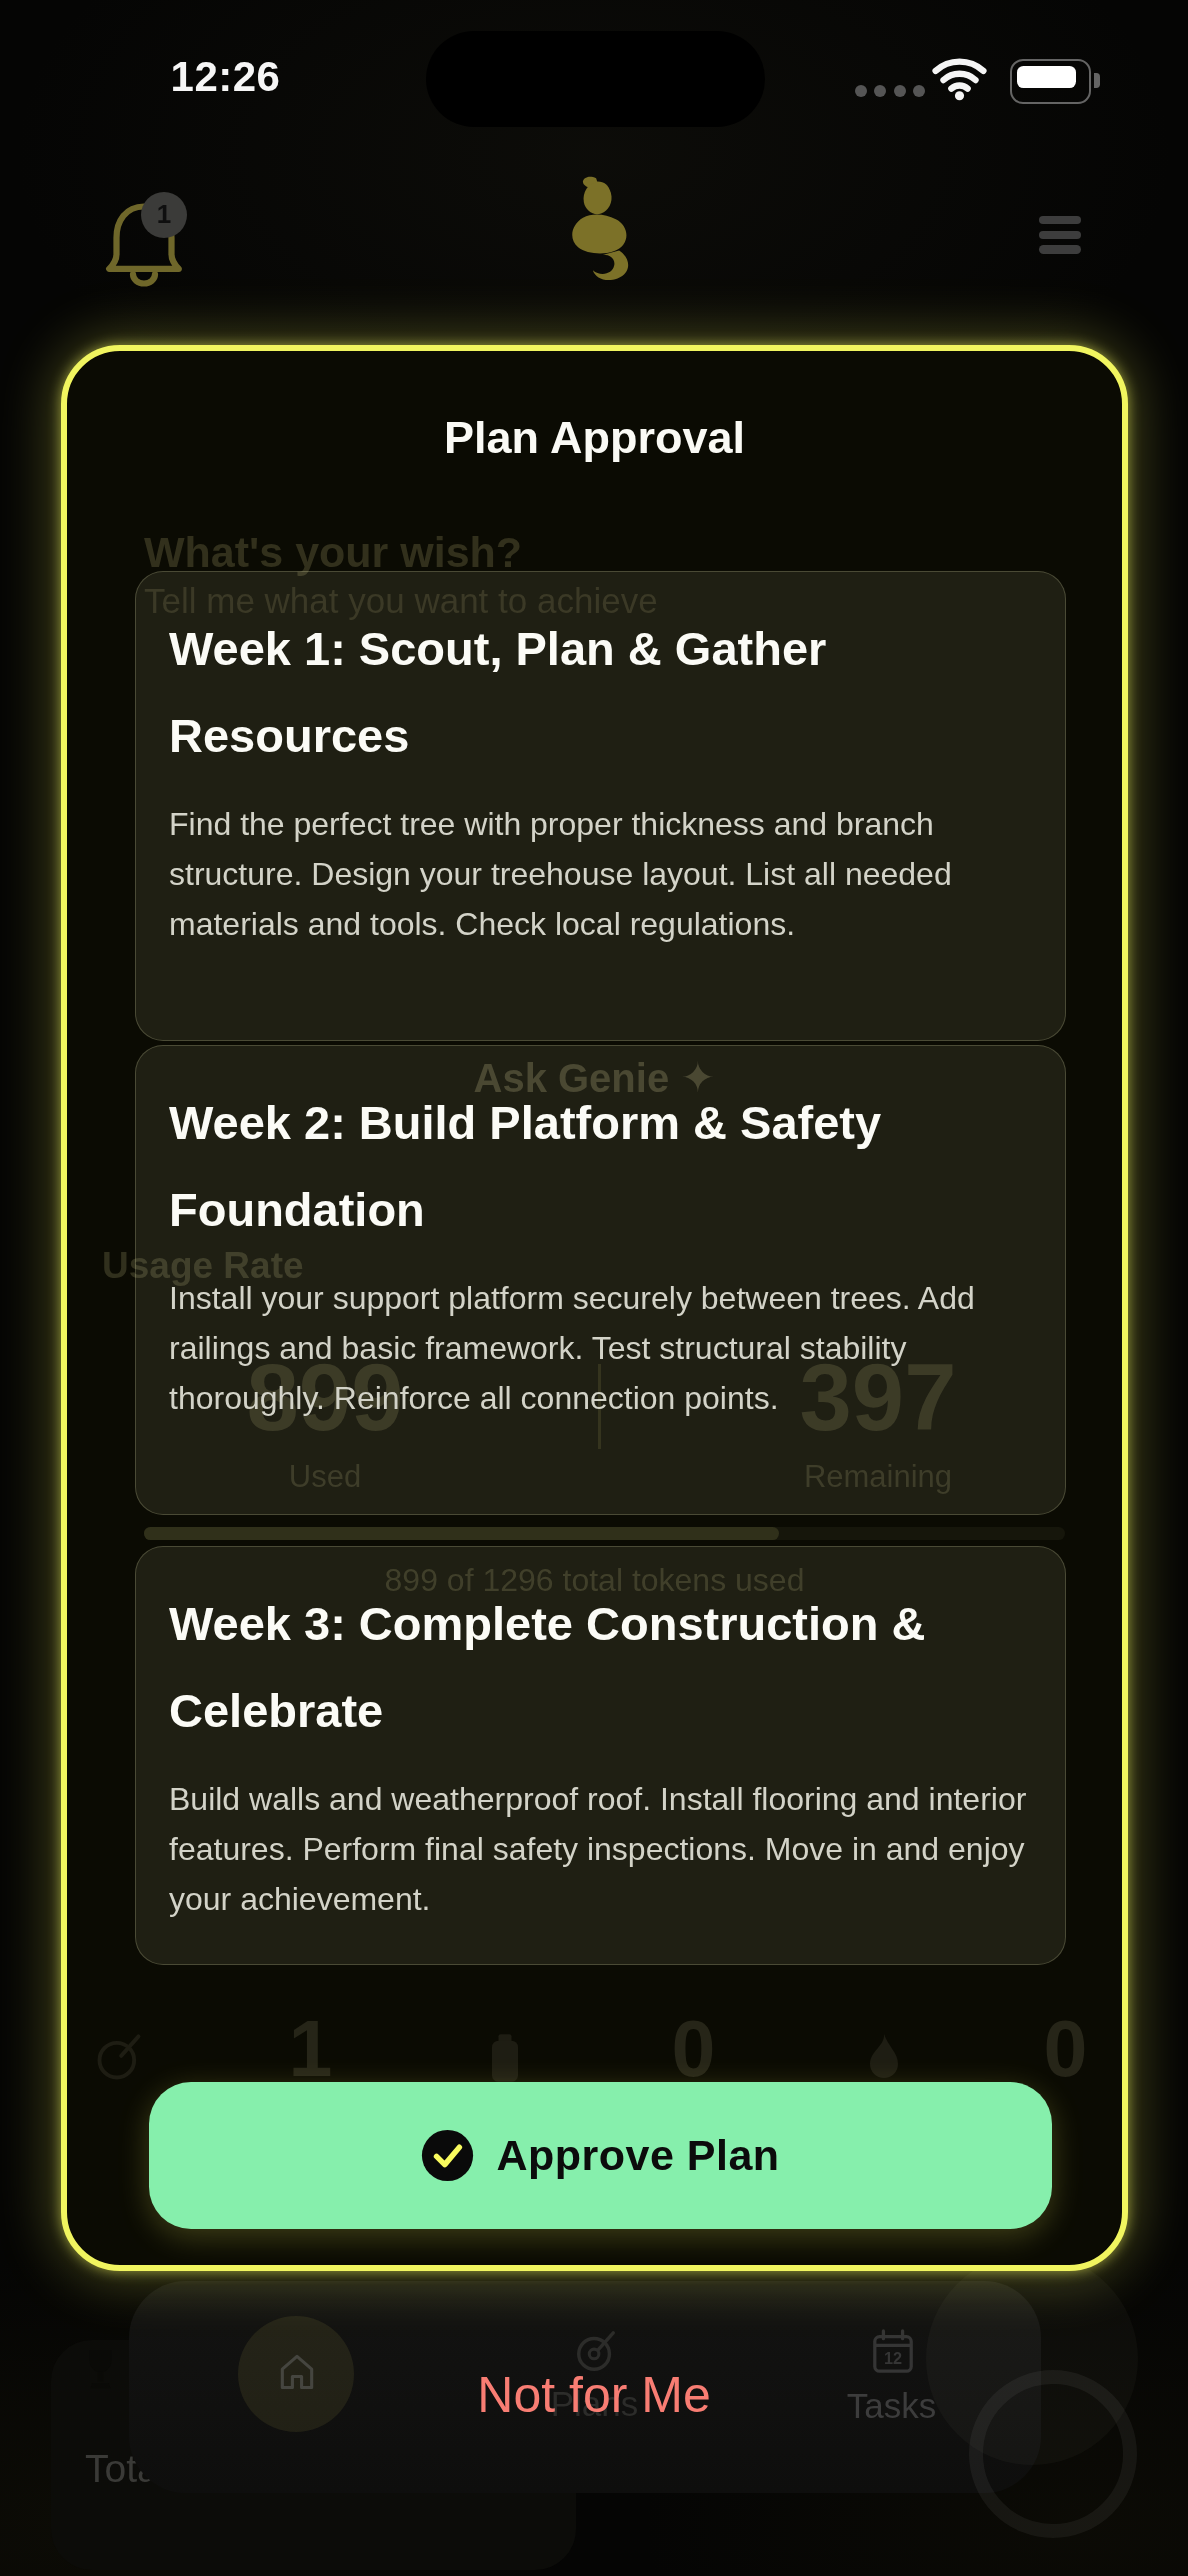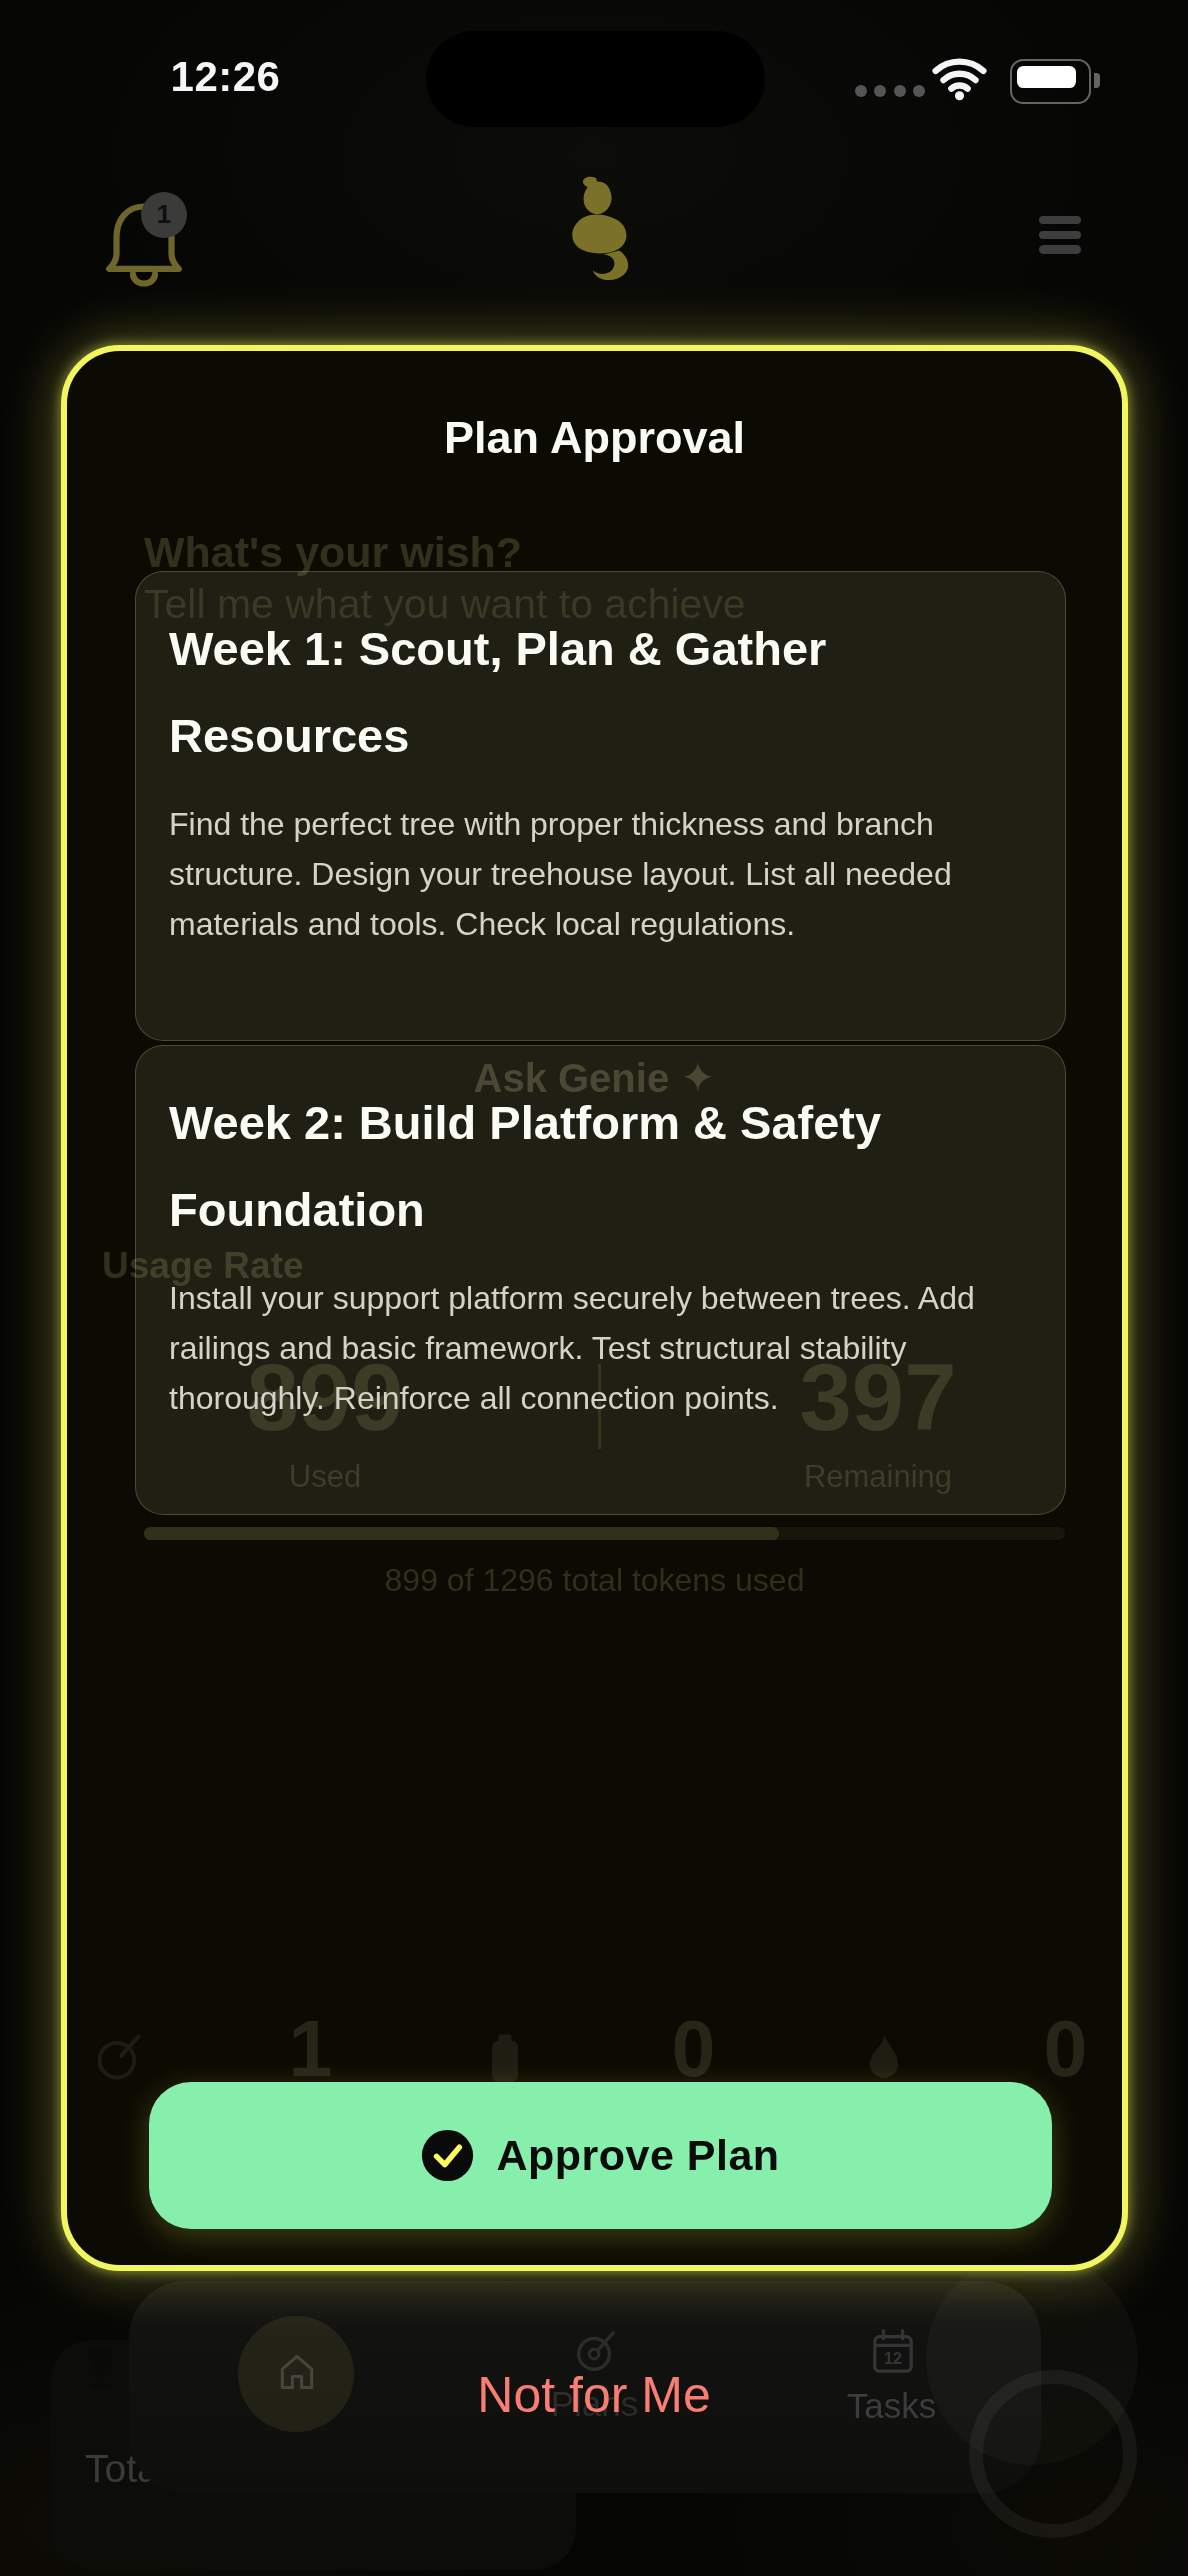--- a/index.html
+++ b/index.html
@@ -47,21 +47,21 @@
   .fab-ring{position:absolute;left:969px;top:2370px;width:140px;height:140px;border-radius:50%;border:14.7px solid rgba(255,255,255,.055);}
   
   .modal{position:absolute;left:61px;top:345px;width:1067px;height:1926px;border-radius:59px;
          background:#0b0b03;border:6.4px solid #f1f55f;box-sizing:border-box;z-index:10;
          box-shadow:0 0 13px rgba(242,246,95,.55),0 0 55px 7.4px rgba(242,246,95,.28);}
   .modal-title{position:absolute;left:0;top:61px;width:100%;text-align:center;
                color:#fafaf5;font-size:45px;font-weight:700;z-index:3;}
   
   .g{position:absolute;z-index:1;}
   .g-wish1{left:77px;top:177px;font-size:43px;font-weight:700;color:#32301c;}
-  .g-wish2{left:77px;top:230px;font-size:41px;color:#2a2817;}
+  .g-wish2{left:77px;top:230px;font-size:35px;color:#2a2817;}
   .g-ask{left:0;top:702px;width:100%;text-align:center;font-size:40px;font-weight:600;color:#3a3825;}
   .g-ask .spark{font-size:42px;}
   .g-usage{left:35px;top:894px;font-size:37px;font-weight:600;color:#31301d;}
   .g-num{width:276px;text-align:center;top:993px;font-size:94px;font-weight:700;color:#2b2a18;}
   .g-num.used{left:120px;} .g-num.rem{left:673px;}
   .g-divider{left:531px;top:1013px;width:2.8px;height:85px;background:#24230f;}
   .g-lbl{width:184px;text-align:center;top:1108px;font-size:31px;color:#2d2c1b;}
   .g-lbl.used{left:166px;} .g-lbl.rem{left:719px;}
   .g-bar{left:77px;top:1176px;width:921px;height:13px;border-radius:6.4px;background:#16160b;}
   .g-bar .gfill{height:13px;border-radius:6.4px;background:#30301a;width:0;}
@@ -200,20 +200,25 @@
 Resources</h3>
       <p>Find the perfect tree with proper thickness and branch structure. Design your treehouse layout. List all needed materials and tools. Check local regulations.</p>
     </div>
 
     <div class="card card2">
       <h3>Week 2: Build Platform &amp; Safety
 Foundation</h3>
       <p>Install your support platform securely between trees. Add railings and basic framework. Test structural stability thoroughly. Reinforce all connection points.</p>
     </div>
 
+    <div class="card card3">
+      <h3>Week 3: Complete Construction &amp;
+Celebrate</h3>
+      <p>Build walls and weatherproof roof. Install flooring and interior features. Perform final safety inspections. Move in and enjoy your achievement.</p>
+    </div>
 
     <button class="approve">
       <svg width="53" height="53" viewBox="0 0 58 58">
         <circle cx="29" cy="29" r="28" fill="#0a0a0a"></circle>
         <polyline points="17,30 26,39 42,20" fill="none" stroke="#f9fb5e" stroke-width="6" stroke-linecap="round" stroke-linejoin="round"></polyline>
       </svg>
       <span>Approve Plan</span>
     </button>
   </div>
 

